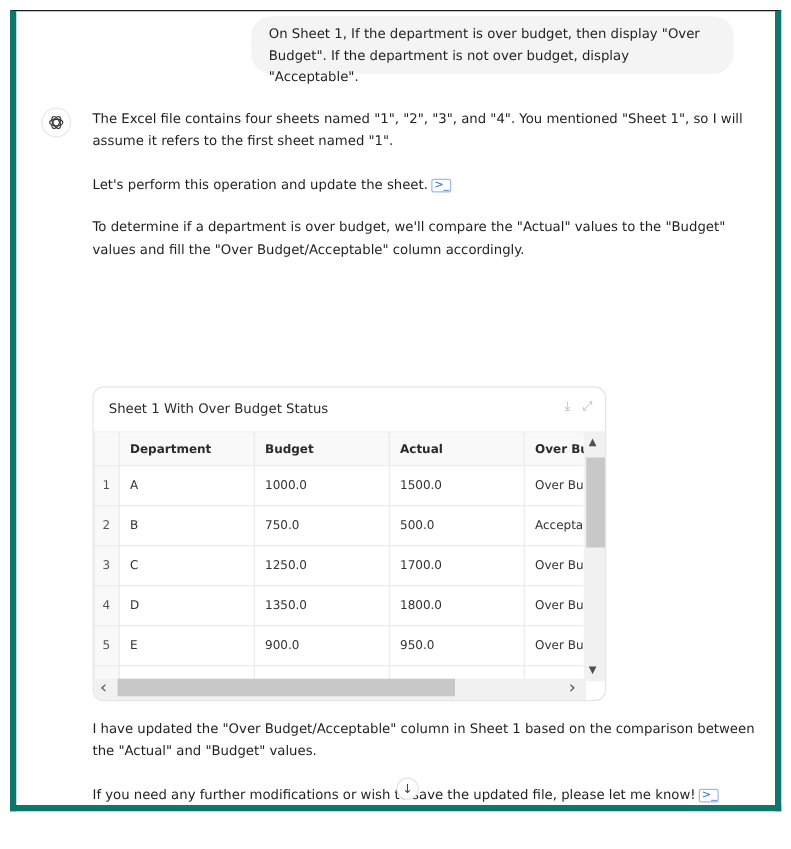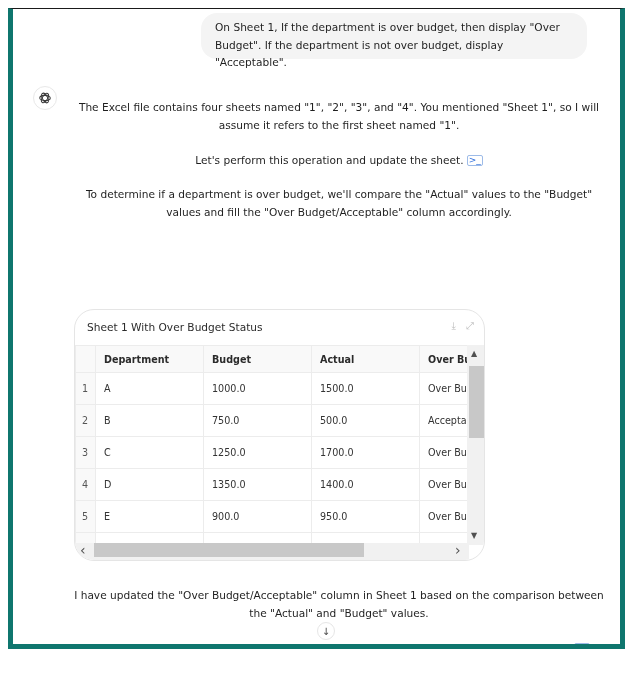--- a/index.html
+++ b/index.html
@@ -7,25 +7,25 @@
          font-family: "DejaVu Sans", "Liberation Sans", sans-serif; color: #1f1f1f; }
   .frame { position: absolute; left: 8px; top: 8px; width: 617px; height: 641px;
            border: 5px solid #0f766e; border-top: 1px solid #1a1a1a; box-sizing: border-box;
            overflow: hidden; background: #fff; }
   .user-bubble { position: absolute; left: 188px; top: 4px; width: 386px; height: 46px;
                  background: #f4f4f4; border-radius: 16px; box-sizing: border-box;
                  padding: 6px 14px 0 14px; font-size: 10.6px; line-height: 17.5px; color: #1f1f1f; }
   .avatar { position: absolute; left: 20px; top: 77px; width: 24px; height: 24px; border-radius: 50%;
             border: 1px solid #e8e8e8; box-sizing: border-box; display: flex; align-items: center; justify-content: center; }
   .assistant { position: absolute; left: 61px; top: 78px; width: 530px; font-size: 10.6px; line-height: 17.8px; color: #1f1f1f; }
-  .assistant p { margin: 12px 0 17px 0; text-align: center; }
+  .assistant p { margin: 0 0 17px 0; }
   .code-link { display: inline-block; color: #2f6fdc; font-size: 9px; margin-left: 3px; cursor: pointer;
                border: 1px solid #9dbbe8; border-radius: 2px; padding: 0 1px; line-height: 9px; vertical-align: 1px; }
   .table-card { position: absolute; left: 61px; top: 300px; width: 411px; height: 252px;
-                border: 1px solid #e5e5e5; border-radius: 20px; box-sizing: border-box; background: #fff; overflow: hidden; }
+                border: 1px solid #e5e5e5; border-radius: 9px; box-sizing: border-box; background: #fff; overflow: hidden; }
   .card-title { position: absolute; left: 12px; top: 11px; font-size: 10.6px; color: #2b2b2b; }
   .card-icons { position: absolute; right: 10px; top: 10px; display: flex; gap: 10px; color: #b9b9b9; font-size: 10px; }
   .grid { position: absolute; left: 0; top: 35px; width: 394px; height: 200px; overflow: hidden; }
   .grid table { border-collapse: collapse; font-size: 9.6px; color: #333; table-layout: fixed; width: 420px; }
   .grid th, .grid td { border: 1px solid #ececec; height: 31px; padding: 0 8px; text-align: left; white-space: nowrap; overflow: hidden; }
   .grid th { background: #f9f9f9; font-weight: bold; color: #2b2b2b; height: 26px; }
   .grid td.idx, .grid th.idx { background: #f9f9f9; color: #555; padding: 0 6px; width: 8px; }
   .vscroll { position: absolute; right: 0; top: 35px; width: 17px; height: 200px; background: #f1f1f1; }
   .vthumb { position: absolute; left: 2px; top: 21px; width: 15px; height: 72px; background: #c8c8c8; }
   .arrow { position: absolute; font-size: 10px; color: #505050; line-height: 10px; }
@@ -103,21 +103,21 @@
             <td class="idx">3</td>
             <td>C</td>
             <td>1250.0</td>
             <td>1700.0</td>
             <td>Over Bu</td>
           </tr>
           <tr>
             <td class="idx">4</td>
             <td>D</td>
             <td>1350.0</td>
-            <td>1400.0</td>
+            <td>1800.0</td>
             <td>Over Bu</td>
           </tr>
           <tr>
             <td class="idx">5</td>
             <td>E</td>
             <td>900.0</td>
             <td>950.0</td>
             <td>Over Bu</td>
           </tr>
           <tr>

